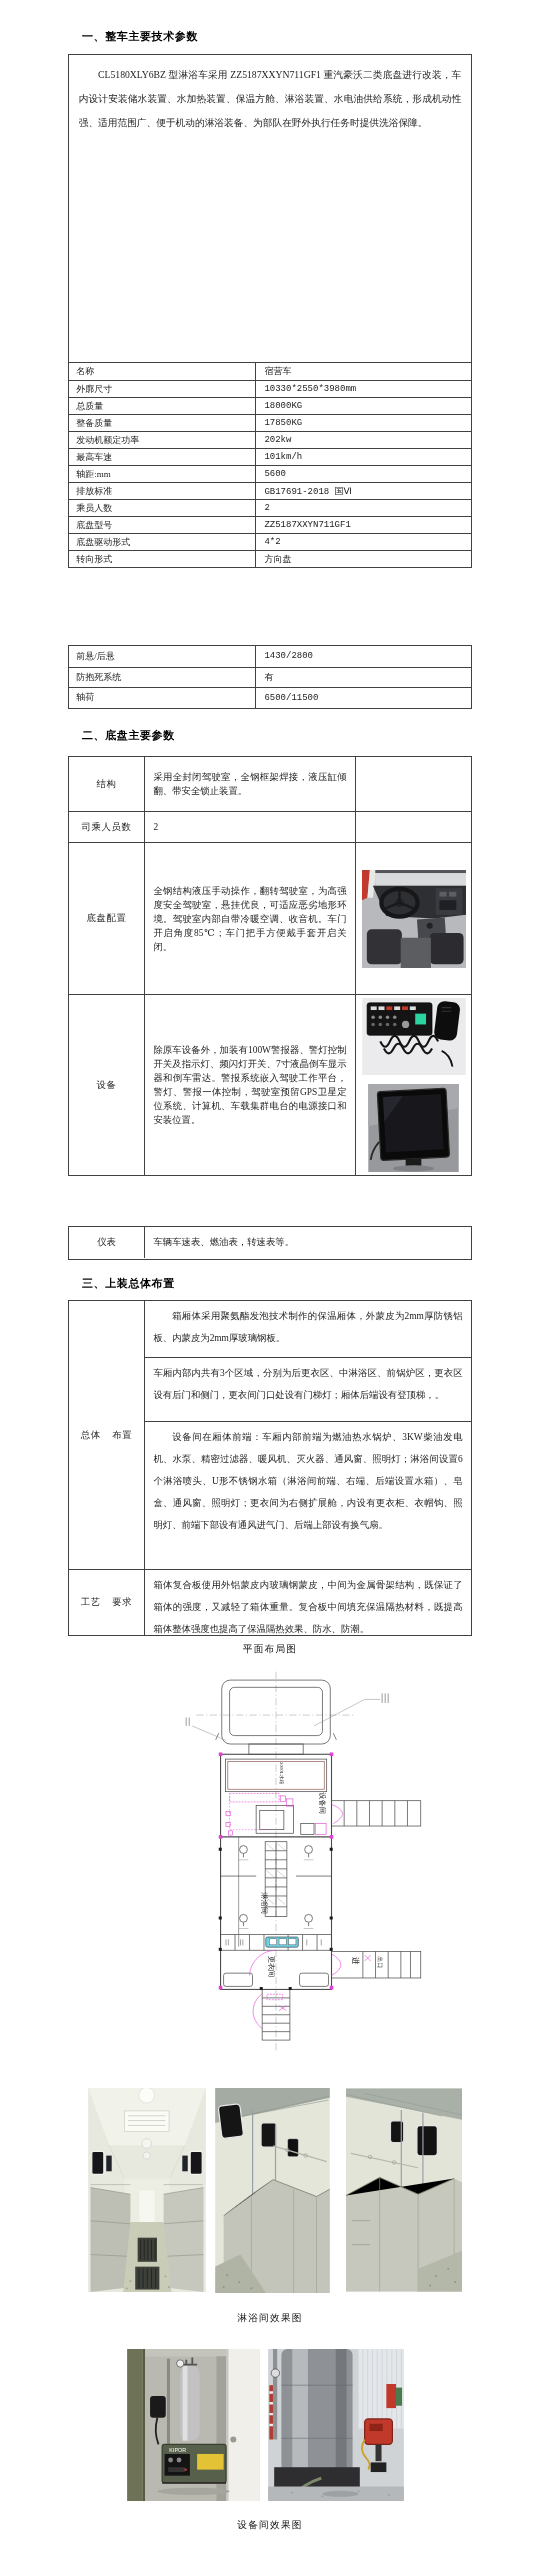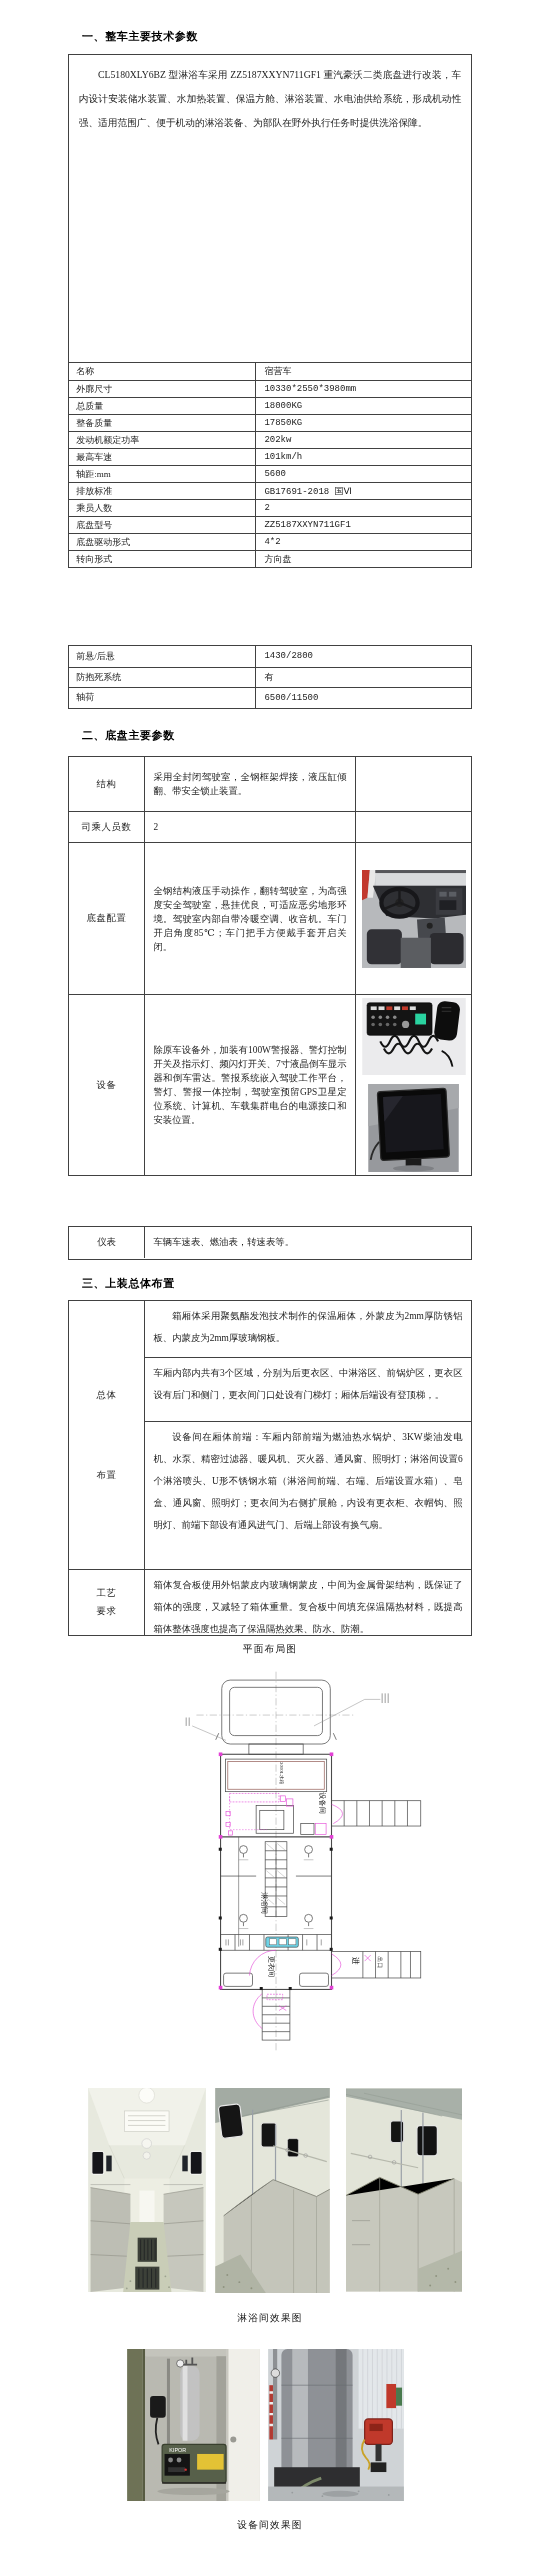--- a/index.html
+++ b/index.html
@@ -34,21 +34,21 @@
   .ctext{width:211px;border-left:1.2px solid #414141;padding:3.6px 8.4px;line-height:14px;font-size:9.4px;
          text-align:justify;display:flex;flex-direction:column;justify-content:center}
   .cimg{flex:1;border-left:1.2px solid #414141;display:flex;flex-direction:column;align-items:center;
         justify-content:center;gap:8.4px}
   #tableI{top:1221px;height:34px}
   #tableI .trow{height:31px;font-size:9.4px}
   #tableI .tlbl{width:75px;justify-content:center;padding-left:0}
   
   #tableD{top:1295px;border:1.2px solid #414141;font-size:9.4px}
   .dgroup{display:flex}
-  .dglabel{width:75px;display:flex;flex-direction:column;align-items:center;justify-content:space-evenly;
+  .dglabel{width:75px;display:flex;align-items:center;justify-content:space-evenly;
            padding:20.5px 0;letter-spacing:0.6px}
   .dgrows{flex:1;border-left:1.2px solid #414141}
   .dgrow{padding:3.6px 8.4px;line-height:22px;text-align:justify;display:flex;flex-direction:column;
          }
   .dgrow + .dgrow{border-top:1.2px solid #414141}
   .dproc{display:flex;border-top:1.2px solid #414141;height:66px}
   .indent{text-indent:2em}
   .cap{position:absolute;left:68px;width:404px;text-align:center;font-size:9.7px;color:#111;letter-spacing:1.2px}
   .photorow{position:absolute;left:68px;width:404px;display:flex;align-items:flex-start}
   svg{display:block}

